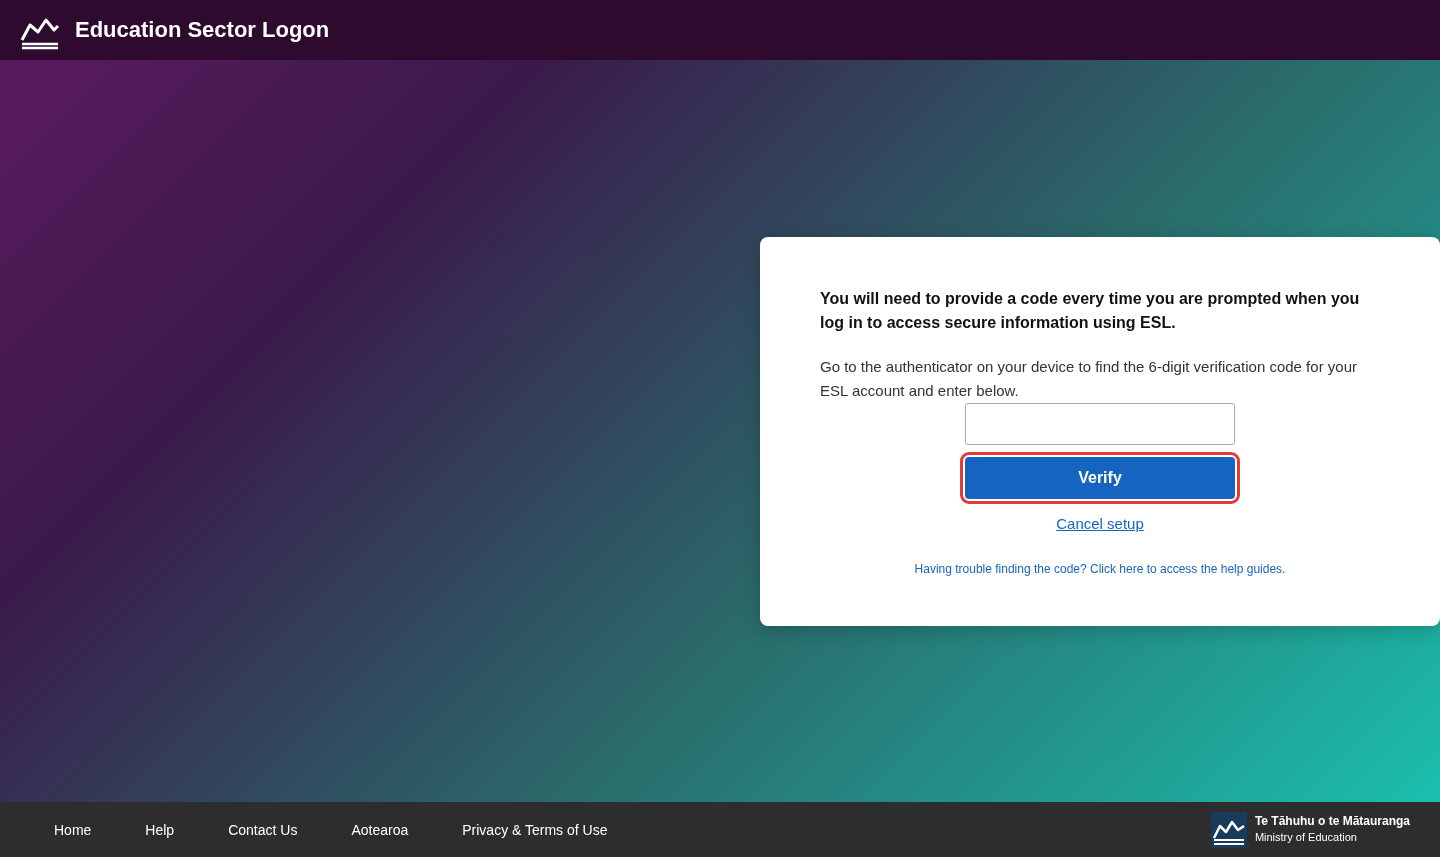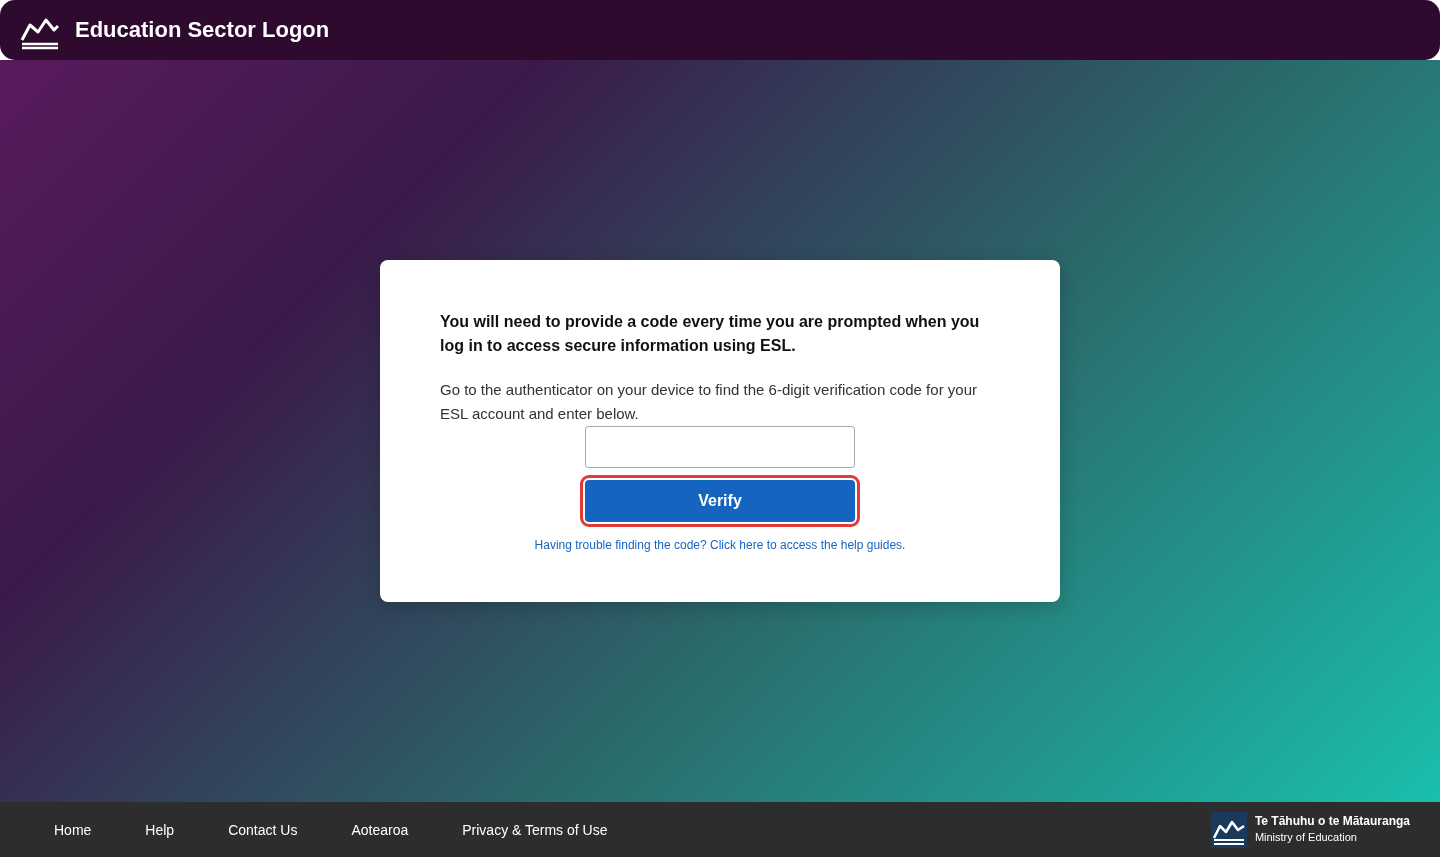--- a/index.html
+++ b/index.html
@@ -19,21 +19,20 @@
 
     
     .header {
       background-color: #2d0a2e;
       color: white;
       display: flex;
       align-items: center;
       padding: 0 20px;
       height: 60px;
       flex-shrink: 0;
-      border-radius: 15px;
     }
 
     .header-logo {
       width: 40px;
       height: 40px;
       margin-right: 15px;
       display: flex;
       align-items: center;
       justify-content: center;
     }
@@ -48,21 +47,21 @@
       font-weight: bold;
       color: white;
     }
 
     
     .main-content {
       flex: 1;
       background: linear-gradient(135deg, #5a1a5e 0%, #3a1a4a 25%, #2a6b6b 60%, #1abfad 100%);
       display: flex;
       align-items: center;
-      justify-content: center;
+      justify-content: flex-end;
     }
 
     
     .card {
       background: white;
       border-radius: 8px;
       padding: 50px 60px;
       width: 680px;
       box-shadow: 0 4px 20px rgba(0,0,0,0.2);
     }
@@ -204,20 +203,21 @@
   <div class="card">
     <p class="card-heading">You will need to provide a code every time you are prompted when you log in to access secure information using ESL.</p>
     <p class="card-description">Go to the authenticator on your device to find the 6-digit verification code for your ESL account and enter below.</p>
 
     <input type="text" class="code-input" maxlength="6" style="">
 
     <div class="verify-btn-wrapper">
       <button class="verify-btn">Verify</button>
     </div>
 
+    <a class="cancel-setup-link">Cancel setup</a>
 
     <a class="help-link">Having trouble finding the code? Click here to access the help guides.</a>
   </div>
 </main>
 
 <footer class="footer">
   <nav class="footer-links">
     <a class="footer-link" href="#">Home</a>
     <a class="footer-link" href="#">Help</a>
     <a class="footer-link" href="#">Contact Us</a>

